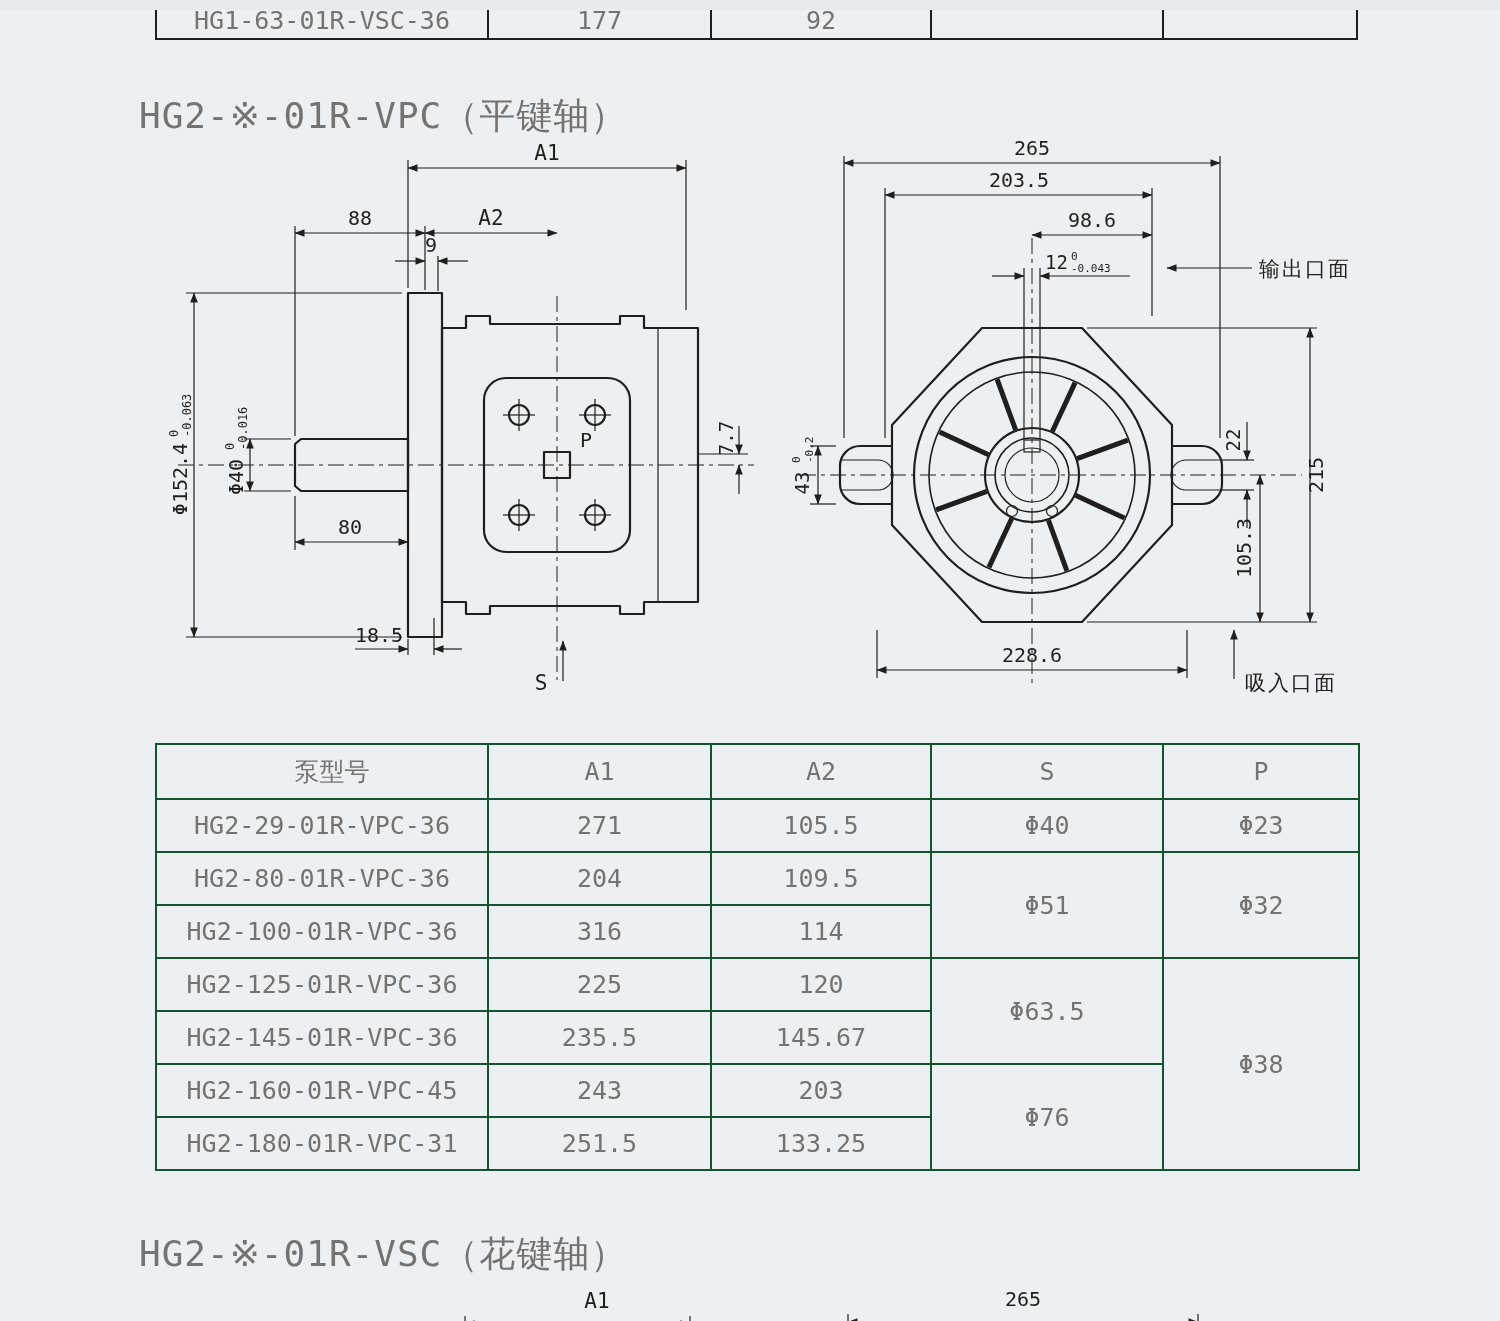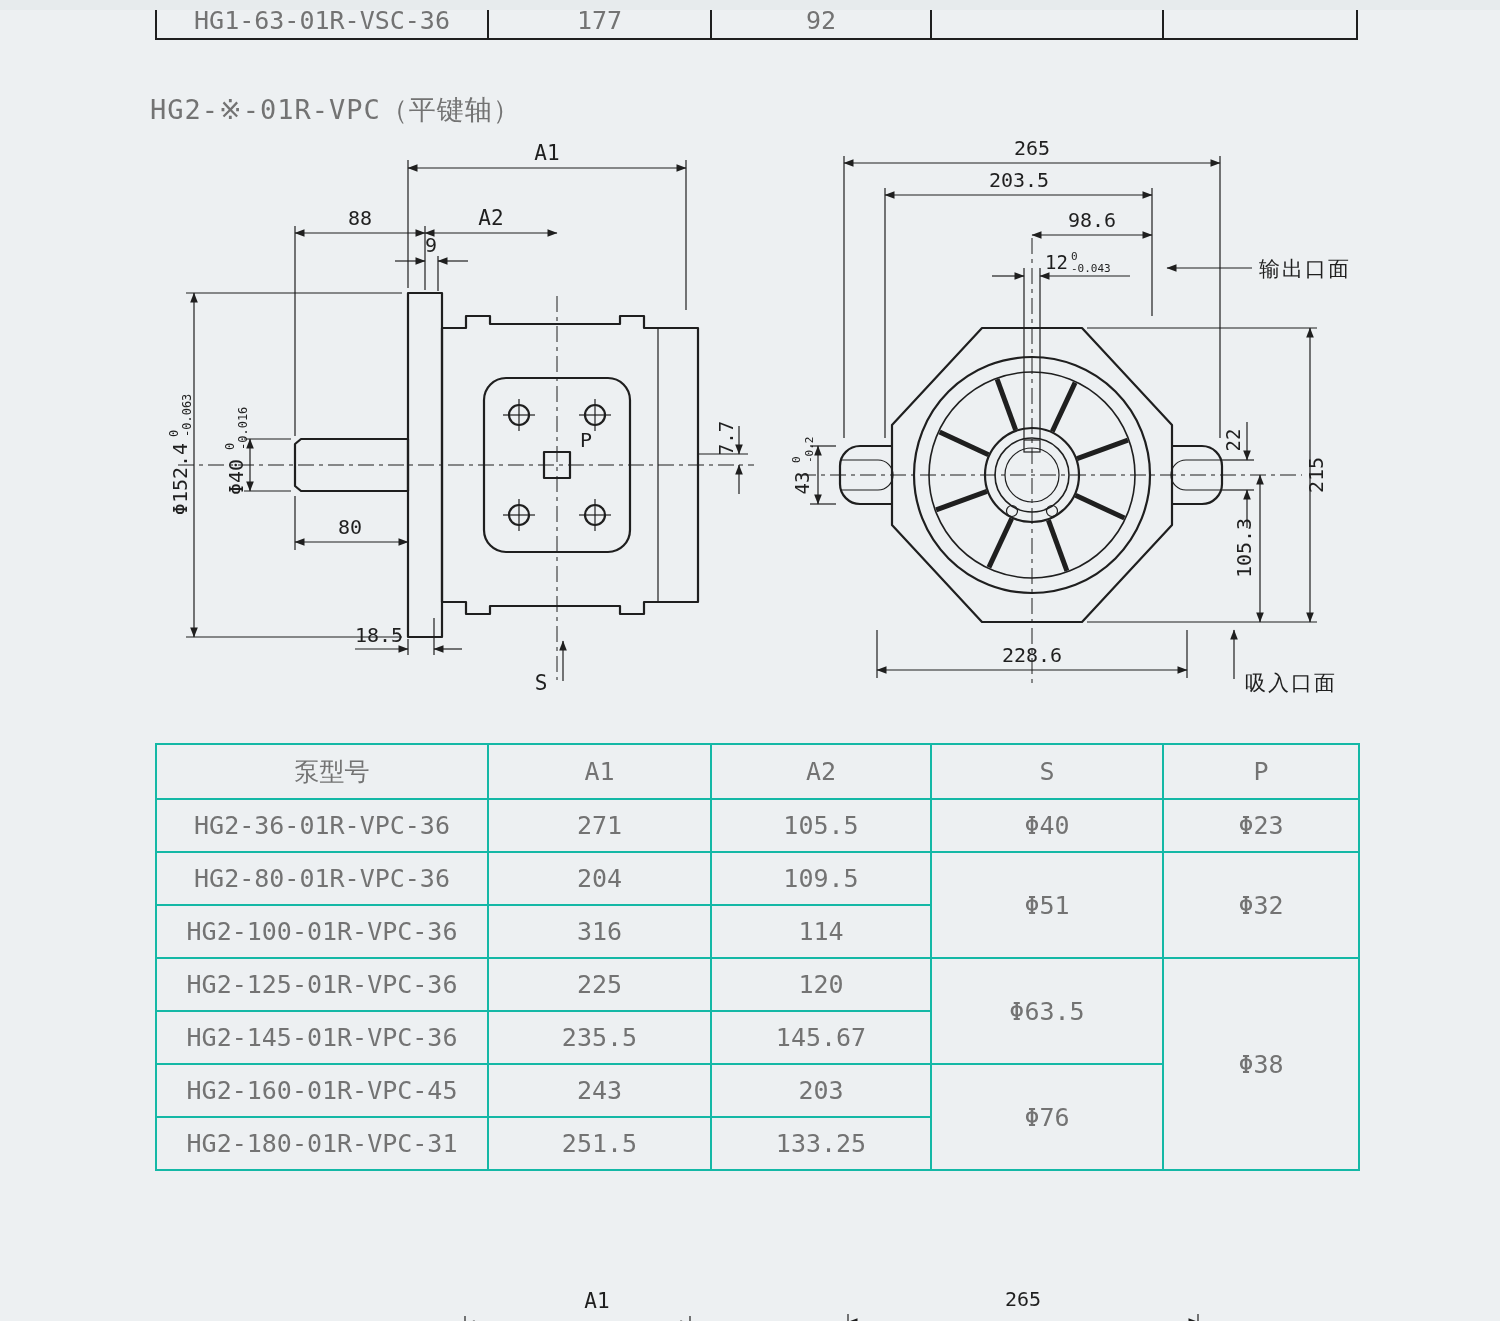--- a/index.html
+++ b/index.html
@@ -15,26 +15,26 @@
   .toprow {
     position:absolute; left:155px; top:-45px; width:1203px; height:75px;
     border:2px solid #1f1f1f; display:flex;
   }
   .toprow .cell {
     border-right:2px solid #1f1f1f; display:flex; align-items:flex-end;
     justify-content:center; padding-bottom:5px; font-size:25px; line-height:1;
   }
   .toprow .cell:last-child { border-right:none; }
 
-  .sec-title { position:absolute; left:150px; font-size:27px; letter-spacing:1px; white-space:nowrap; }
+  .sec-title { position:absolute; left:139px; font-size:36px; letter-spacing:1px; white-space:nowrap; }
 
   
   table.spec { position:absolute; left:155px; top:733px; border-collapse:collapse; table-layout:fixed; font-size:25px; }
   table.spec th, table.spec td {
-    border:2px solid #14b8a6; text-align:center; height:53px; font-weight:normal;
+    border:2px solid #14532d; text-align:center; height:53px; font-weight:normal;
     vertical-align:middle; overflow:hidden; white-space:nowrap;
   }
   table.spec thead th { height:55px; }
   th.model-h { text-align:left; padding-left:20px; }
 
   
   .s1 { stroke:#1f1f1f; stroke-width:1.2; fill:none; }
   .s15 { stroke:#1f1f1f; stroke-width:1.6; fill:none; }
   .s2 { stroke:#1f1f1f; stroke-width:2.2; fill:none; stroke-linejoin:round; }
   .s5 { stroke:#1f1f1f; stroke-width:5; fill:none; }
@@ -299,21 +299,21 @@
       <tr>
         <th class="model-h">泵型号</th>
         <th>A1</th>
         <th>A2</th>
         <th>S</th>
         <th>P</th>
       </tr>
     </thead>
     <tbody>
       <tr>
-        <td>HG2-36-01R-VPC-36</td>
+        <td>HG2-29-01R-VPC-36</td>
         <td>271</td>
         <td>105.5</td>
         <td>Φ40</td>
         <td>Φ23</td>
       </tr>
       <tr>
         <td>HG2-80-01R-VPC-36</td>
         <td>204</td>
         <td>109.5</td>
         <td rowspan="2">Φ51</td>
@@ -343,20 +343,21 @@
         <td rowspan="2">Φ76</td>
       </tr>
       <tr>
         <td>HG2-180-01R-VPC-31</td>
         <td>251.5</td>
         <td>133.25</td>
       </tr>
     </tbody>
   </table>
 
+  <div class="sec-title" style="top:1220px">HG2-※-01R-VSC（花键轴）</div>
 
   <svg class="abs" style="left:0;top:1262px" width="1500" height="59" viewBox="0 0 1500 59">
     <defs>
       <marker id="mc" viewBox="0 0 10 10" refX="9.5" refY="5" markerWidth="14" markerHeight="10" orient="auto-start-reverse" markerUnits="userSpaceOnUse">
         <path d="M0,1.2 L10,5 L0,8.8 Z" fill="#1f1f1f"></path>
       </marker>
     </defs>
     <text class="big" x="597" y="36" text-anchor="middle">A1</text>
     <line class="s1" x1="465" y1="52" x2="690" y2="52" marker-start="url(#mc)" marker-end="url(#mc)"></line>
     <line class="s1" x1="465" y1="44" x2="465" y2="59"></line>

